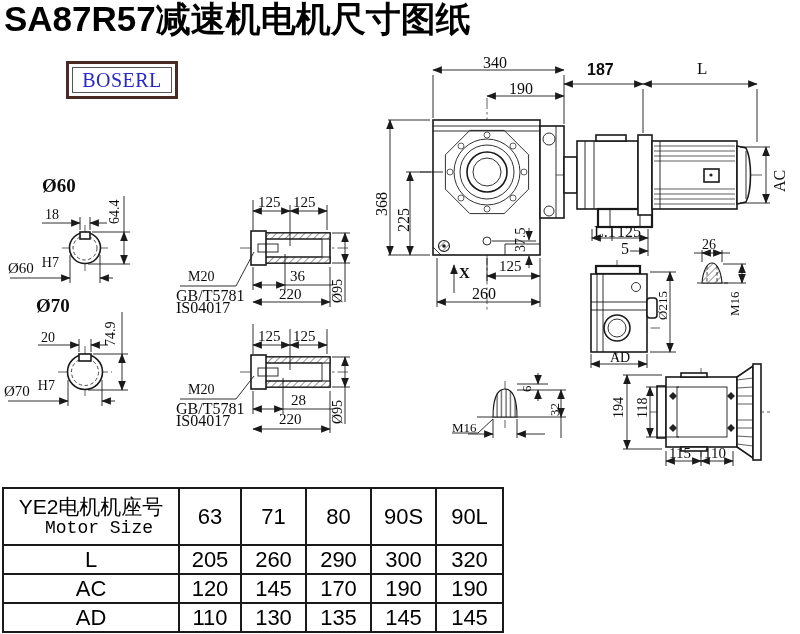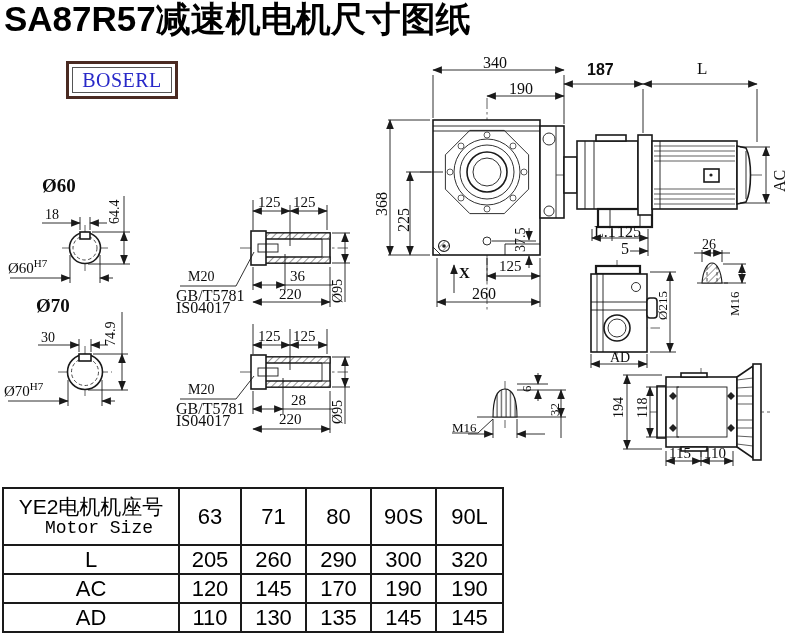--- a/index.html
+++ b/index.html
@@ -4,21 +4,21 @@
 <style>
   html,body{margin:0;padding:0;background:#fff;}
   #stage{position:relative;width:800px;height:634px;background:#fff;overflow:hidden;
          font-family:"Liberation Serif",serif;color:#111;text-decoration:underline;}
   #art{position:absolute;left:0;top:0;}
   .lbl{position:absolute;font:15px "Liberation Serif",serif;color:#0d0d0d;white-space:nowrap;line-height:1;}
   .s16{font-size:16px;} .s14{font-size:14px;} .s13{font-size:13px;} .s10{font-size:16px;}
   .big{font-size:19px;font-weight:600;}
   .bold-sans{font-family:"Liberation Sans",sans-serif;font-weight:700;font-size:16px;}
   .rot{transform-origin:0 0;transform:rotate(-90deg);}
-  sup{font-size:11px;vertical-align:super;line-height:0;}
+  sup{font-size:14px;vertical-align:super;line-height:0;margin-left:8px;}
   #title{position:absolute;left:4px;top:-4px;font-family:"Liberation Sans",sans-serif;
          font-weight:700;font-size:35px;letter-spacing:0px;color:#000;}
   #logo{position:absolute;left:66px;top:61px;width:106px;height:32px;border:3px solid #4a2a22;
         display:flex;align-items:center;justify-content:center;}
   #logo .inner{width:98px;height:24px;border:1px solid #555;display:flex;align-items:center;
         justify-content:center;font-family:"Liberation Serif",serif;font-size:20px;color:#2828c8;
         letter-spacing:.5px;}
   
   .ol{fill:#fff;stroke:#1a1a1a;stroke-width:1.6;}
   .ol2{fill:#fff;stroke:#1a1a1a;stroke-width:2.2;}
@@ -359,21 +359,21 @@
   <span class="lbl s10" style="left:594px;top:224px">L.1</span>
   <span class="lbl s10" style="left:617px;top:224px">125</span>
   <span class="lbl s10" style="left:621px;top:241px">5</span>
 
   <span class="lbl big" style="left:42px;top:176px">Ø60</span>
   <span class="lbl s14" style="left:45px;top:208px">18</span>
   <span class="lbl s14 rot" style="left:108px;top:224px">64.4</span>
   <span class="lbl" style="left:8px;top:261px"><span>Ø60</span><sup>H7</sup></span>
 
   <span class="lbl big" style="left:36px;top:296px">Ø70</span>
-  <span class="lbl s14" style="left:41px;top:331px">30</span>
+  <span class="lbl s14" style="left:41px;top:331px">20</span>
   <span class="lbl s14 rot" style="left:104px;top:346px">74.9</span>
   <span class="lbl" style="left:4px;top:384px"><span>Ø70</span><sup>H7</sup></span>
 
   <span class="lbl" style="left:258px;top:195px">125</span>
   <span class="lbl" style="left:293px;top:195px">125</span>
   <span class="lbl" style="left:290px;top:269px">36</span>
   <span class="lbl" style="left:279px;top:287px">220</span>
   <span class="lbl s14 rot" style="left:331px;top:303px">Ø95</span>
   <span class="lbl s14" style="left:188px;top:270px">M20</span>
   <span class="lbl s10" style="left:176px;top:288px">GB/T5781</span>

